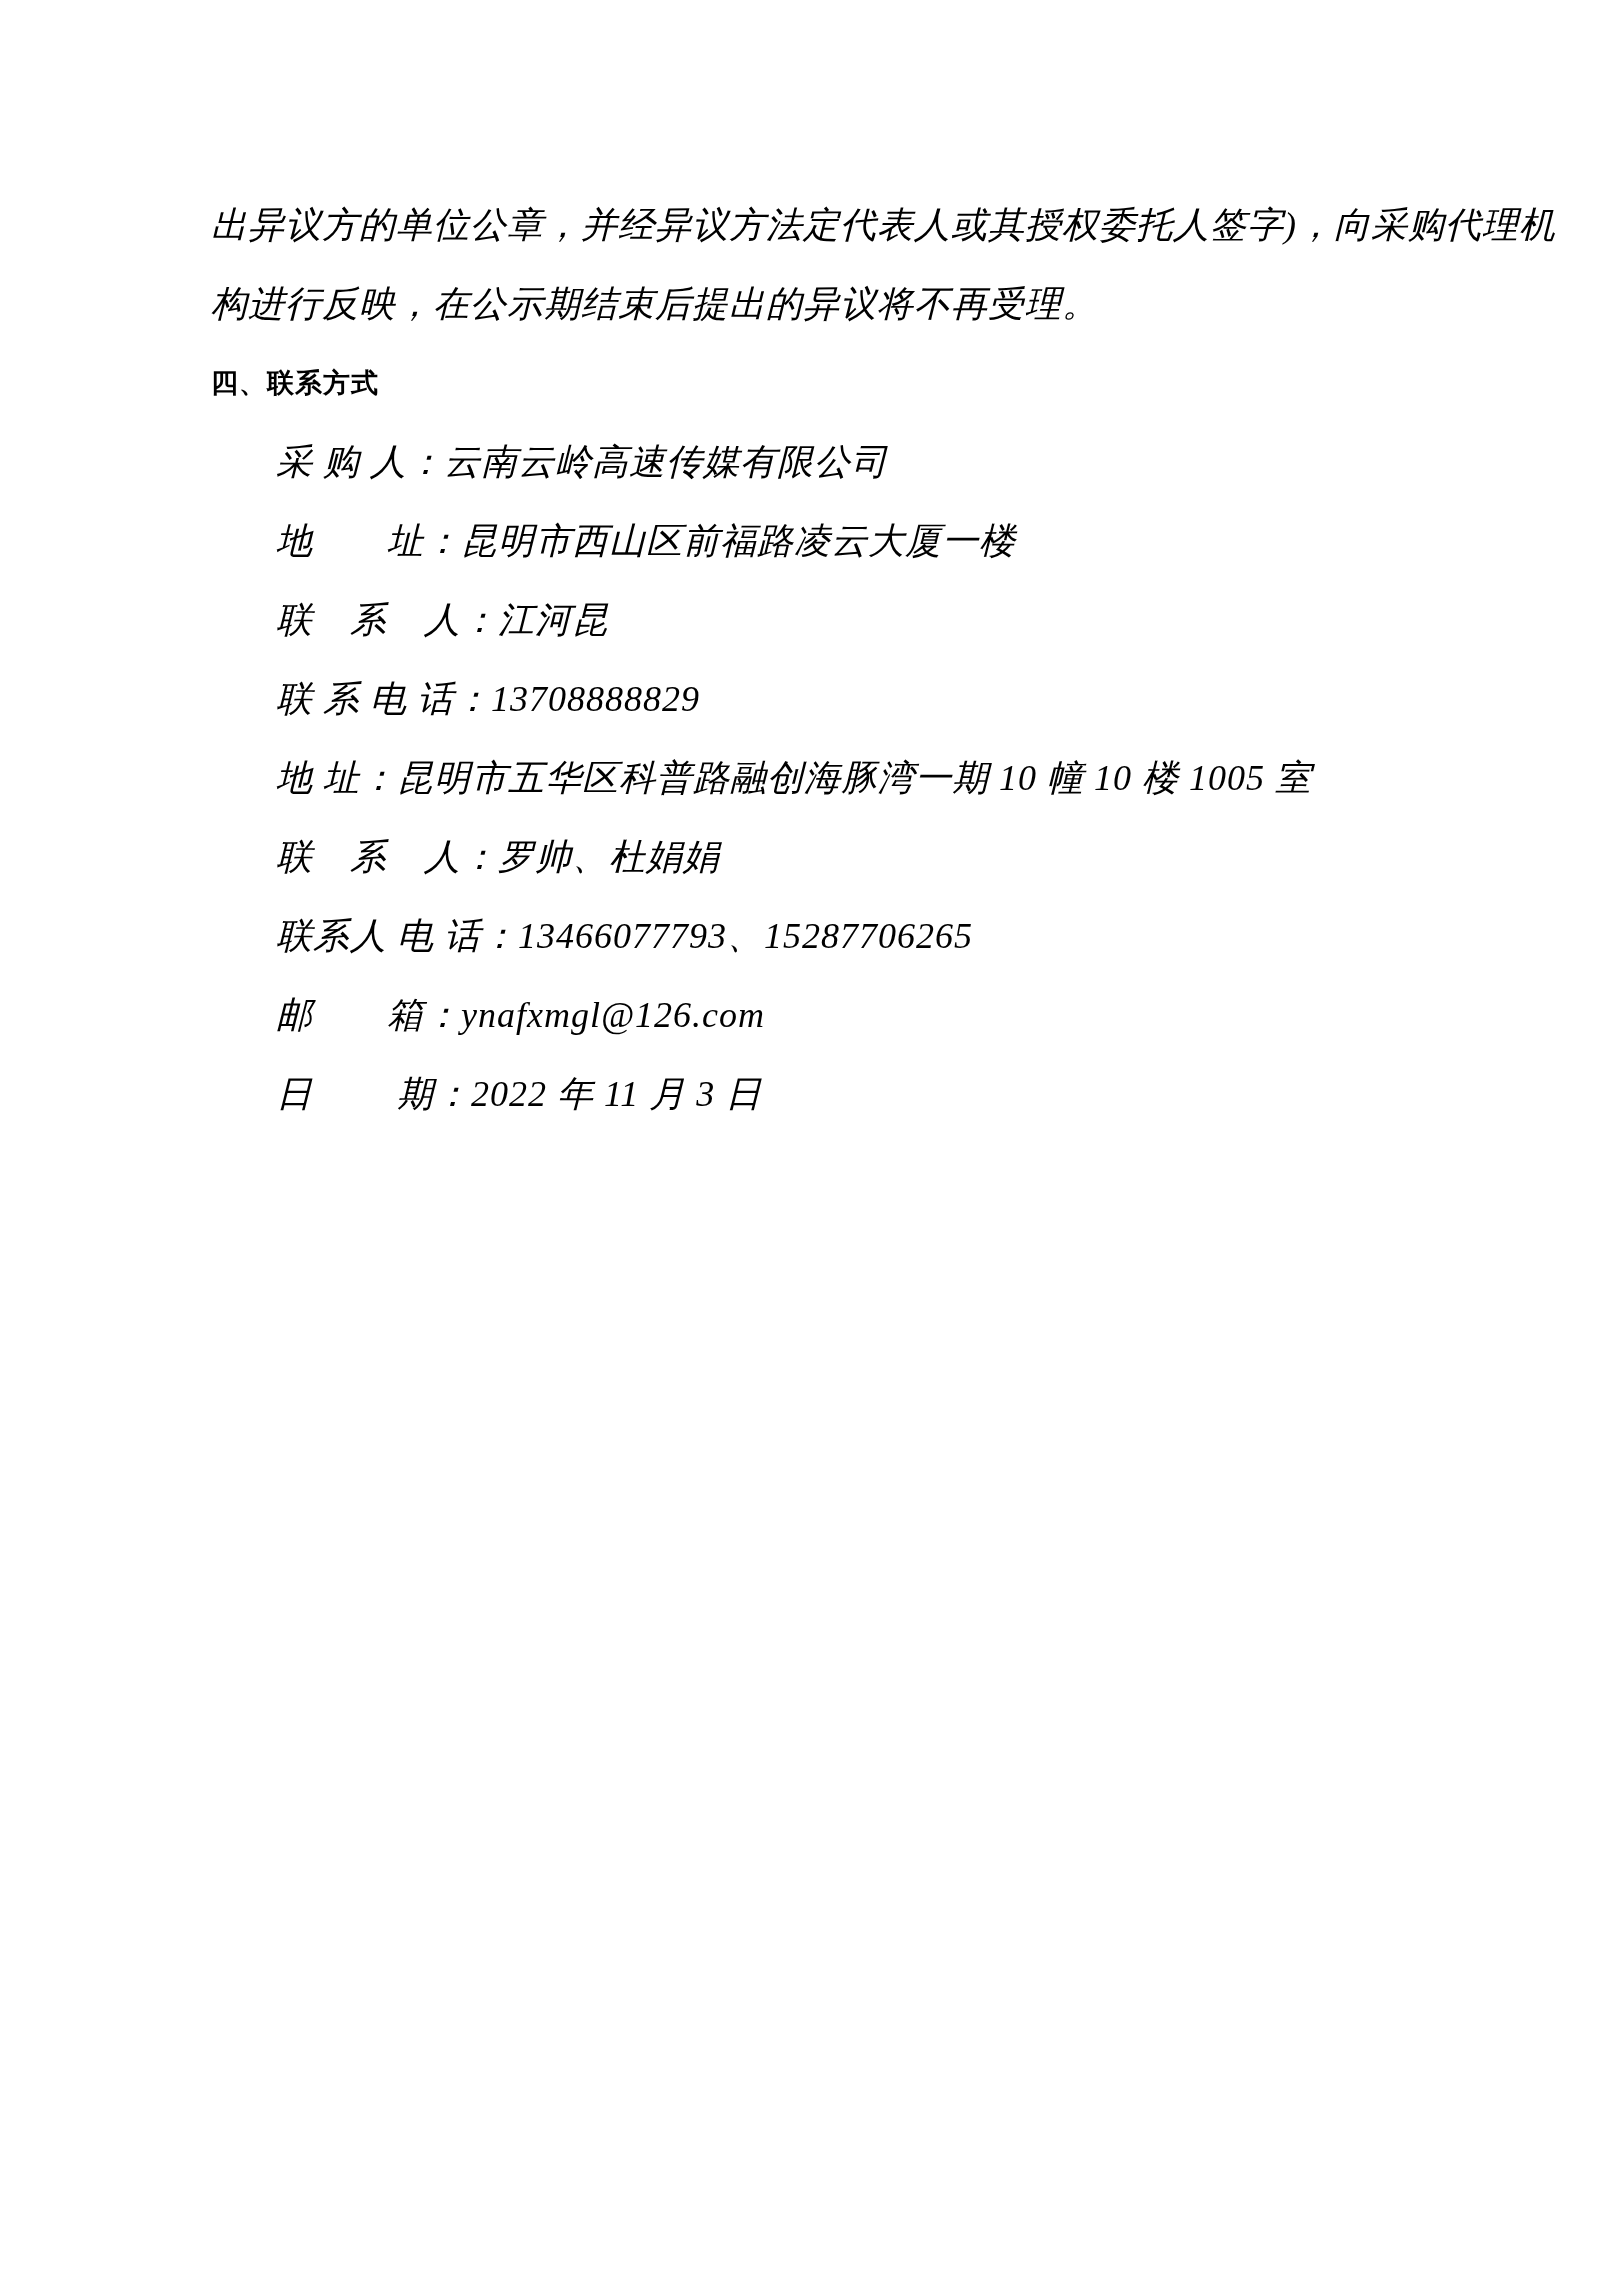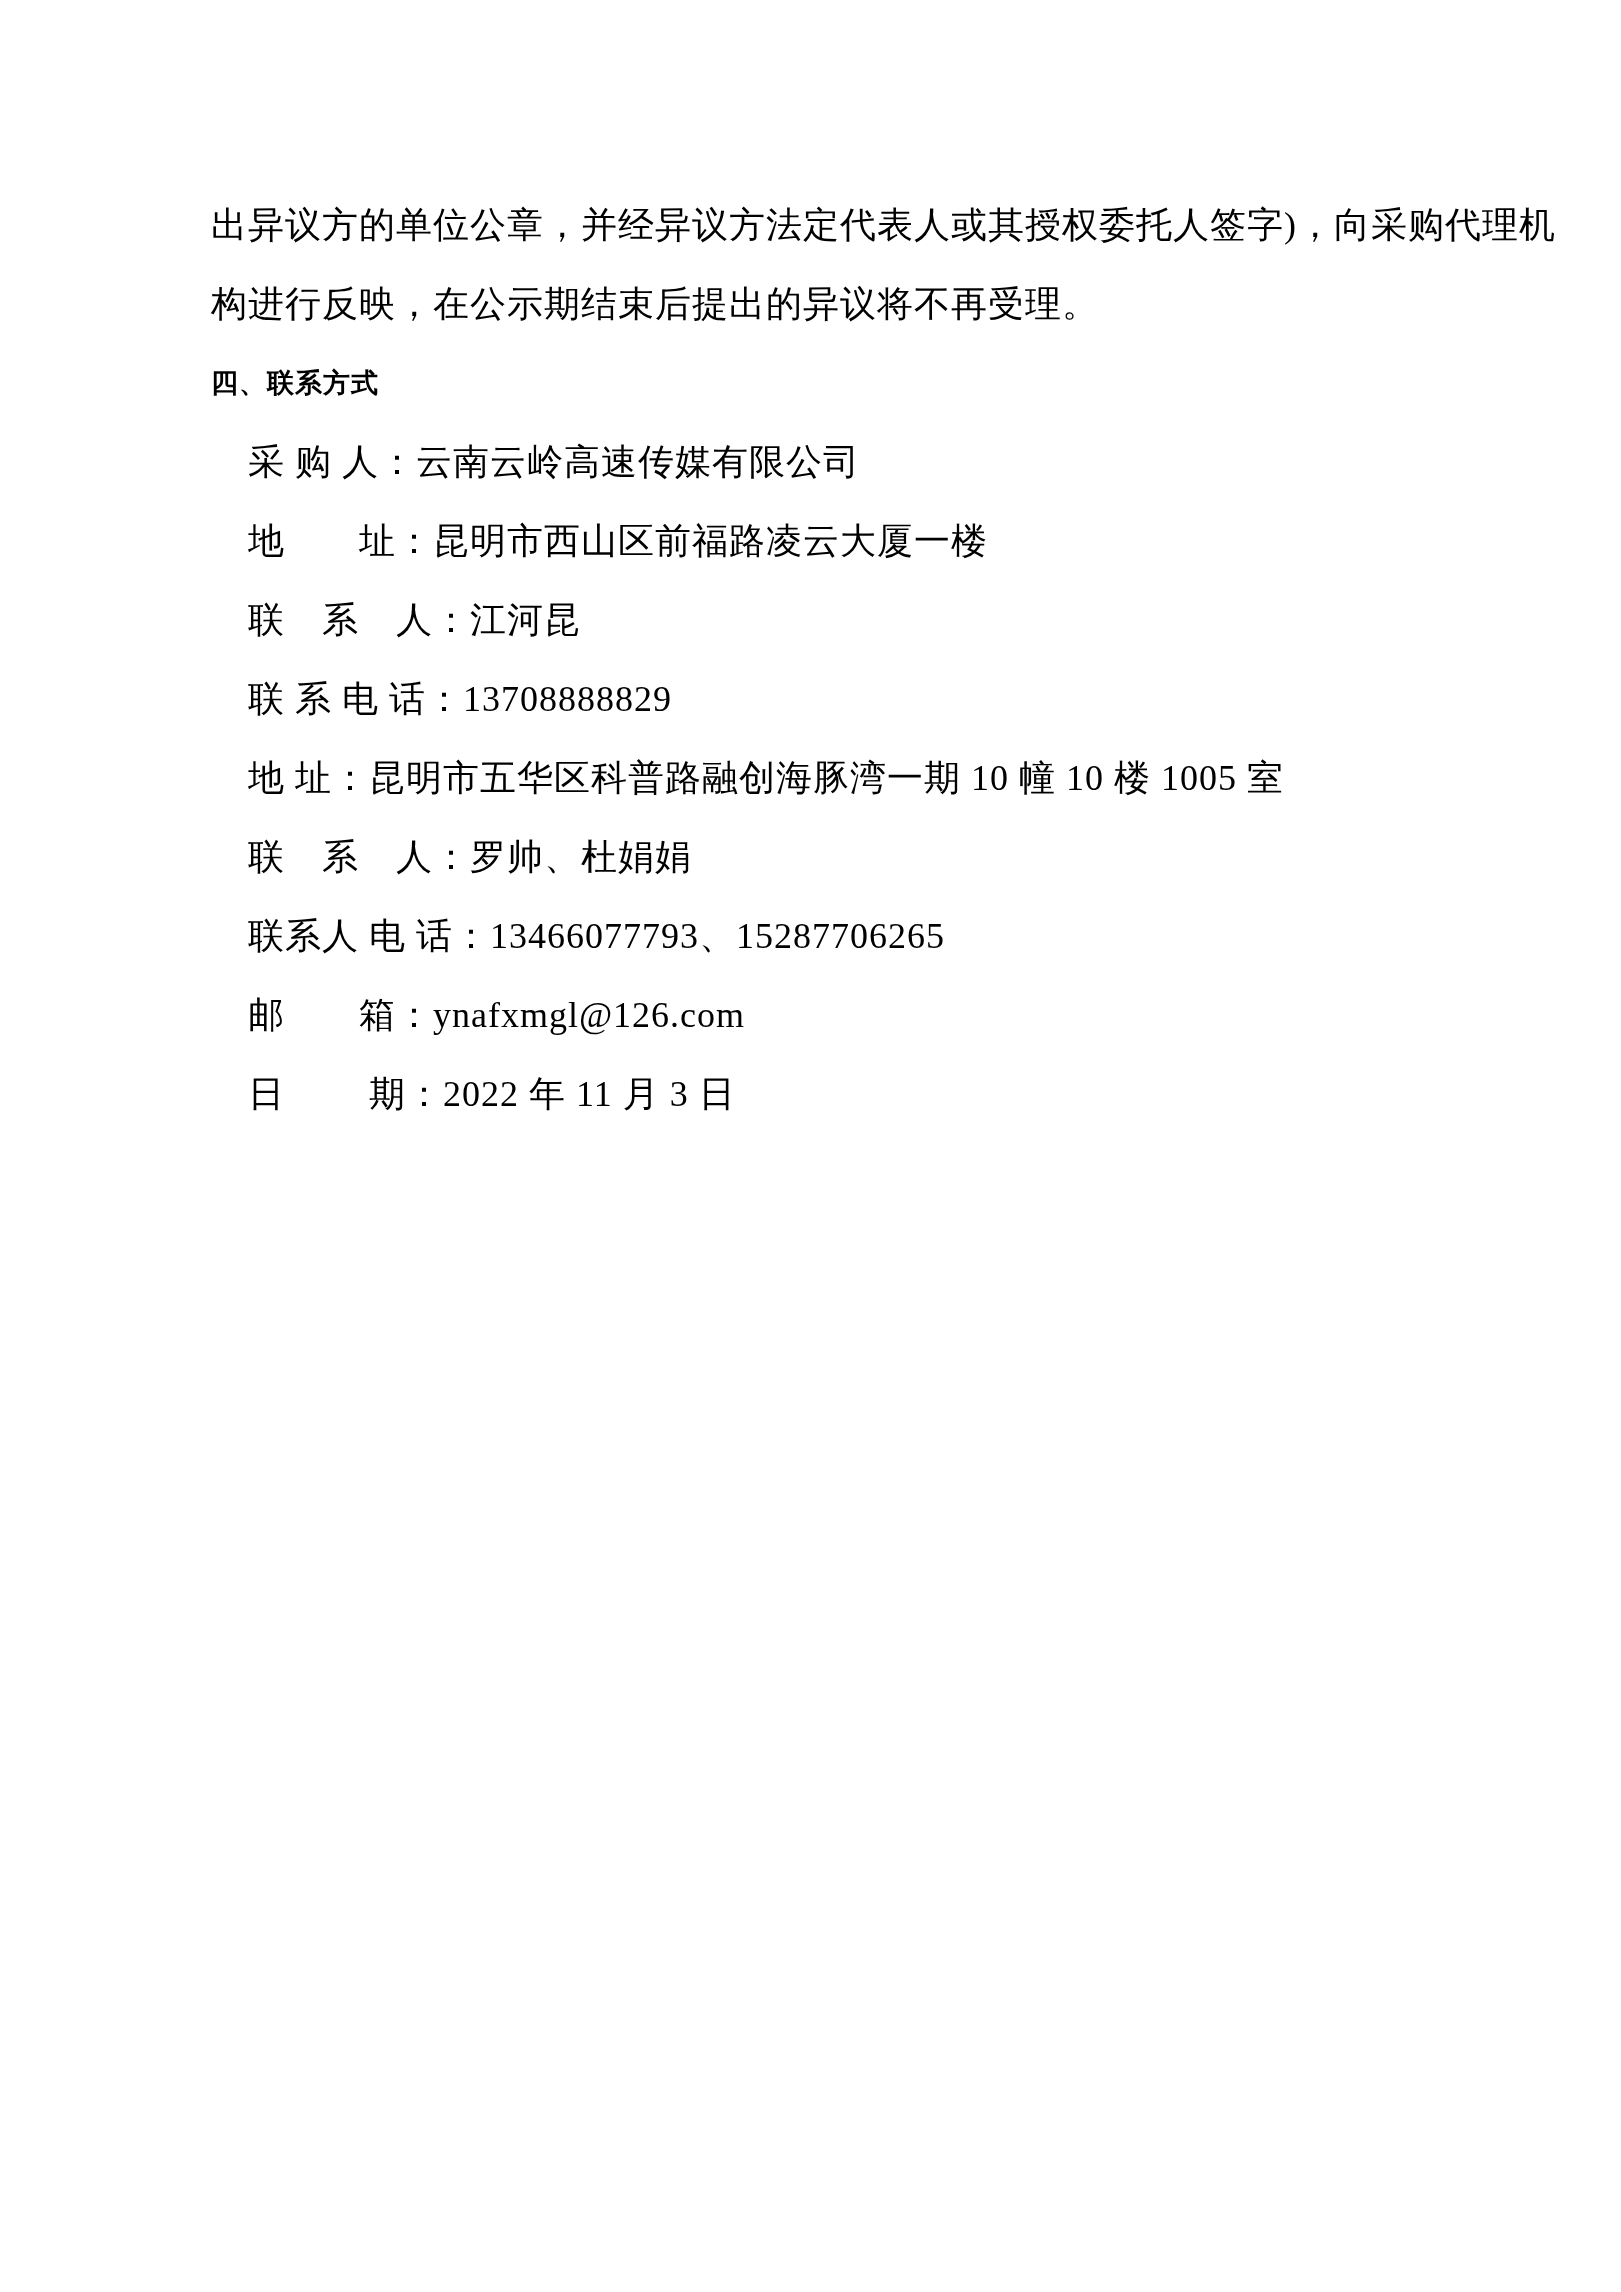--- a/index.html
+++ b/index.html
@@ -20,32 +20,33 @@
     height: 2293px;
     padding: 186px 206px 0 211px;
     background: #ffffff;
   }
   .doc-line {
     font-size: 36px;
     line-height: 79px;
     height: 79px;
     letter-spacing: 1px;
     white-space: nowrap;
+    font-style: italic;
   }
   .doc-heading {
     font-size: 27px;
     font-weight: bold;
     line-height: 79px;
     height: 79px;
     letter-spacing: 1px;
     white-space: nowrap;
     font-family: Liberation Serif, serif; 
   }
   .contact-block .doc-line {
-    margin-left: 37px;
+    margin-left: 65px;
   }
   .latin {
     font-family: "Liberation Serif", "DejaVu Serif", serif;
     text-align: center;
   }
 </style>
 </head>
 <body>
 
 <div class="doc-page">

